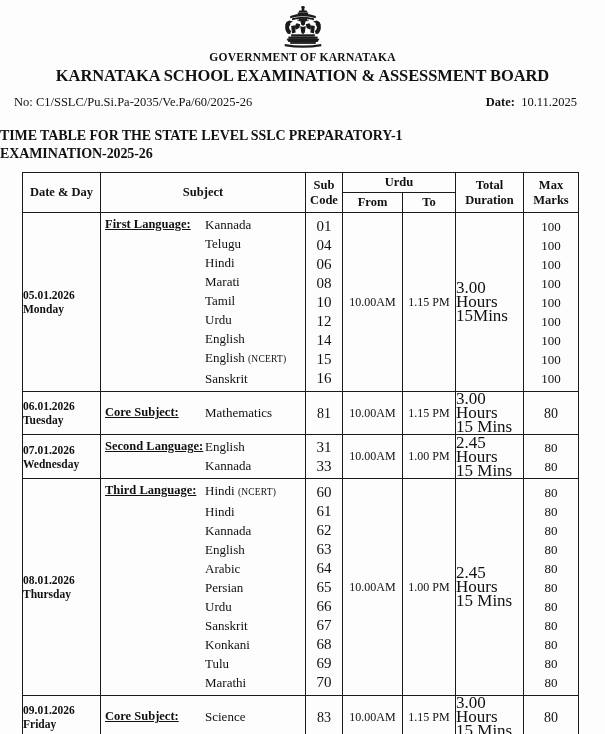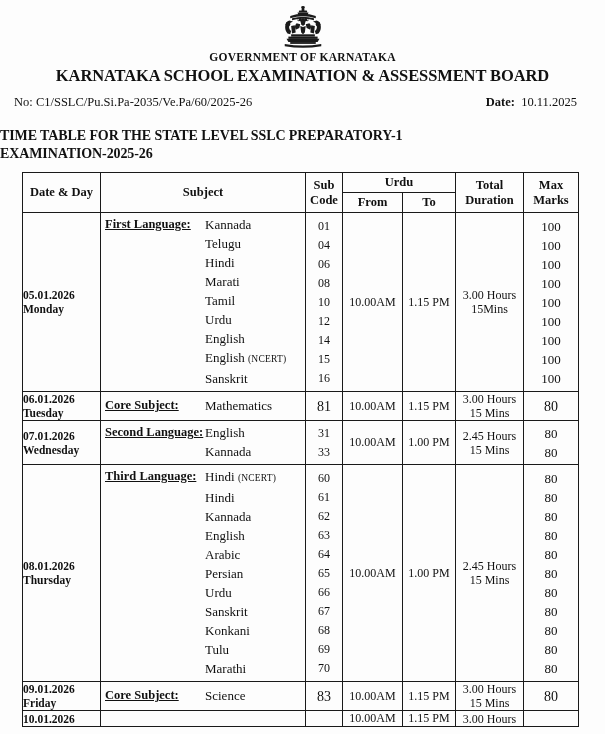--- a/index.html
+++ b/index.html
@@ -137,40 +137,40 @@
     font-size: 13px;
     line-height: 19px;
   }
   .subj-names div { white-space: nowrap; }
   .ncert {
     font-size: 9.5px;
     letter-spacing: 0.2px;
   }
   td.codecell {
     text-align: center;
-    font-size: 12px;
+    font-size: 15px;
     line-height: 19px;
     padding: 2px 0 3px 0;
     vertical-align: top;
   }
   td.markscell {
     text-align: center;
     font-size: 13px;
     line-height: 19px;
     padding: 2px 0 3px 0;
     vertical-align: top;
   }
   td.timecell {
     text-align: center;
     font-size: 12px;
     line-height: 15px;
   }
   td.durcell {
-    text-align: center;
-    font-size: 12px;
+    text-align: left;
+    font-size: 17px;
     line-height: 14px;
   }
   td.codecell.mid, td.markscell.midsingle {
     vertical-align: middle;
     font-size: 14px;
     padding: 0;
   }
   td.markscell.midsingle { font-size: 14px; }
 </style>
 </head>

